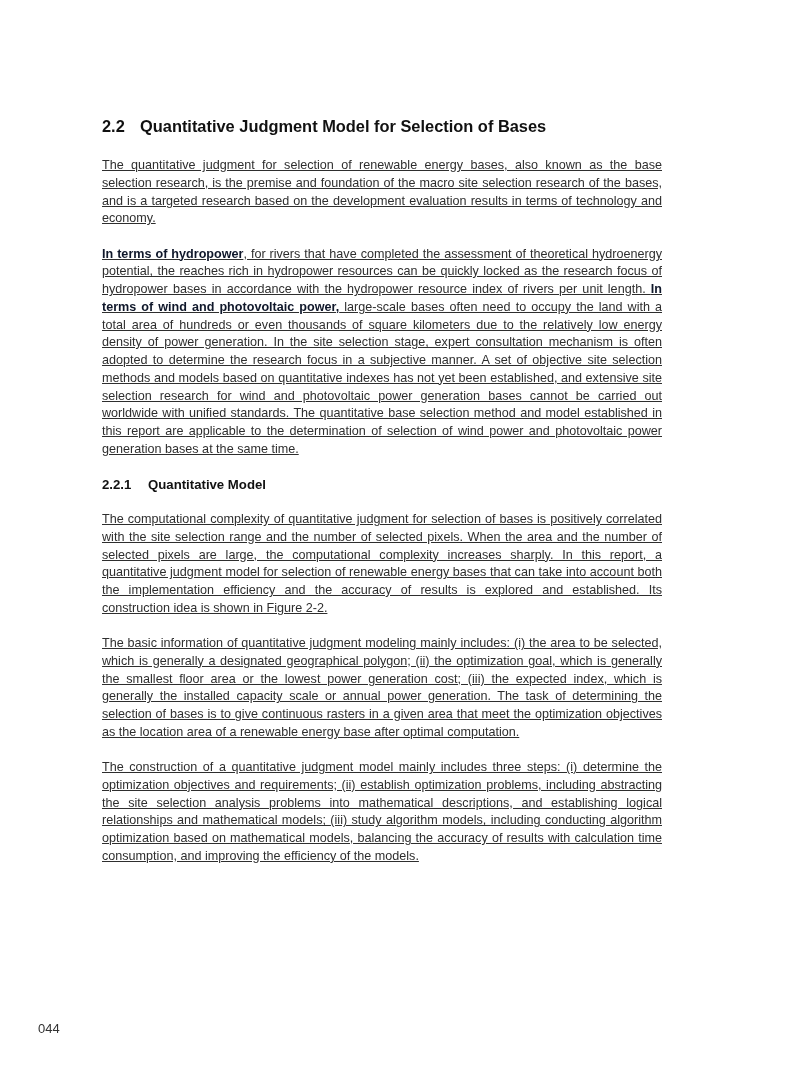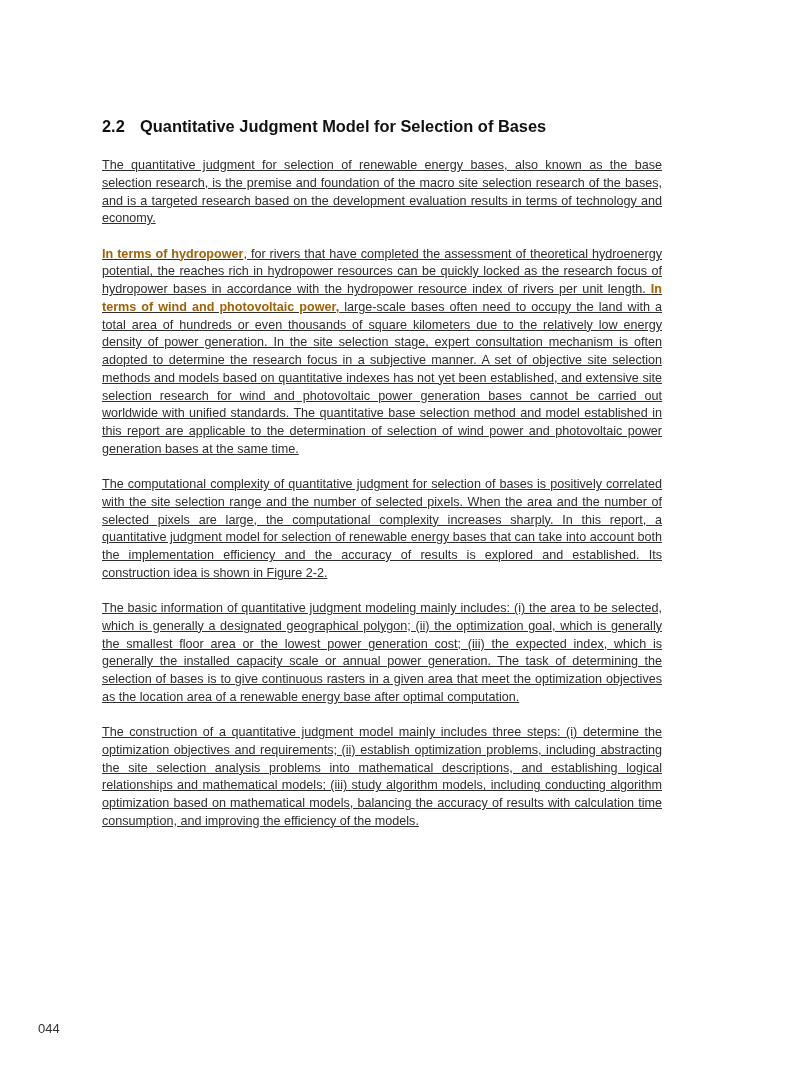--- a/index.html
+++ b/index.html
@@ -56,21 +56,21 @@
     p.body {
       font-size: 12.6px;
       line-height: 17.75px;
       text-align: justify;
       margin: 0 0 17.5px 0;
       color: #2e2e2e;
       text-decoration: underline;
     }
     p.body b {
       font-weight: bold;
-      color: #a16207;
+      color: #0f172a;
     }
     .page-number {
       position: absolute;
       left: 38px;
       top: 1017px;
       font-size: 13px;
       color: #333333;
     }
   </style>
 </head>
@@ -84,20 +84,23 @@
     </h2>
 
     <p class="body">
       <span>The quantitative judgment for selection of renewable energy bases, also known as the base selection research, is the premise and foundation of the macro site selection research of the bases, and is a targeted research based on the development evaluation results in terms of technology and economy.</span>
     </p>
 
     <p class="body">
       <b>In terms of hydropower</b><span>, for rivers that have completed the assessment of theoretical hydroenergy potential, the reaches rich in hydropower resources can be quickly locked as the research focus of hydropower bases in accordance with the hydropower resource index of rivers per unit length. </span><b>In terms of wind and photovoltaic power,</b><span> large-scale bases often need to occupy the land with a total area of hundreds or even thousands of square kilometers due to the relatively low energy density of power generation. In the site selection stage, expert consultation mechanism is often adopted to determine the research focus in a subjective manner. A set of objective site selection methods and models based on quantitative indexes has not yet been established, and extensive site selection research for wind and photovoltaic power generation bases cannot be carried out worldwide with unified standards. The quantitative base selection method and model established in this report are applicable to the determination of selection of wind power and photovoltaic power generation bases at the same time.</span>
     </p>
 
+    <h3 class="h3">
+      <span class="num">2.2.1</span><span>Quantitative Model</span>
+    </h3>
 
     <p class="body">
       <span>The computational complexity of quantitative judgment for selection of bases is positively correlated with the site selection range and the number of selected pixels. When the area and the number of selected pixels are large, the computational complexity increases sharply. In this report, a quantitative judgment model for selection of renewable energy bases that can take into account both the implementation efficiency and the accuracy of results is explored and established. Its construction idea is shown in Figure 2-2.</span>
     </p>
 
     <p class="body">
       <span>The basic information of quantitative judgment modeling mainly includes: (i) the area to be selected, which is generally a designated geographical polygon; (ii) the optimization goal, which is generally the smallest floor area or the lowest power generation cost; (iii) the expected index, which is generally the installed capacity scale or annual power generation. The task of determining the selection of bases is to give continuous rasters in a given area that meet the optimization objectives as the location area of a renewable energy base after optimal computation.</span>
     </p>
 
     <p class="body">

